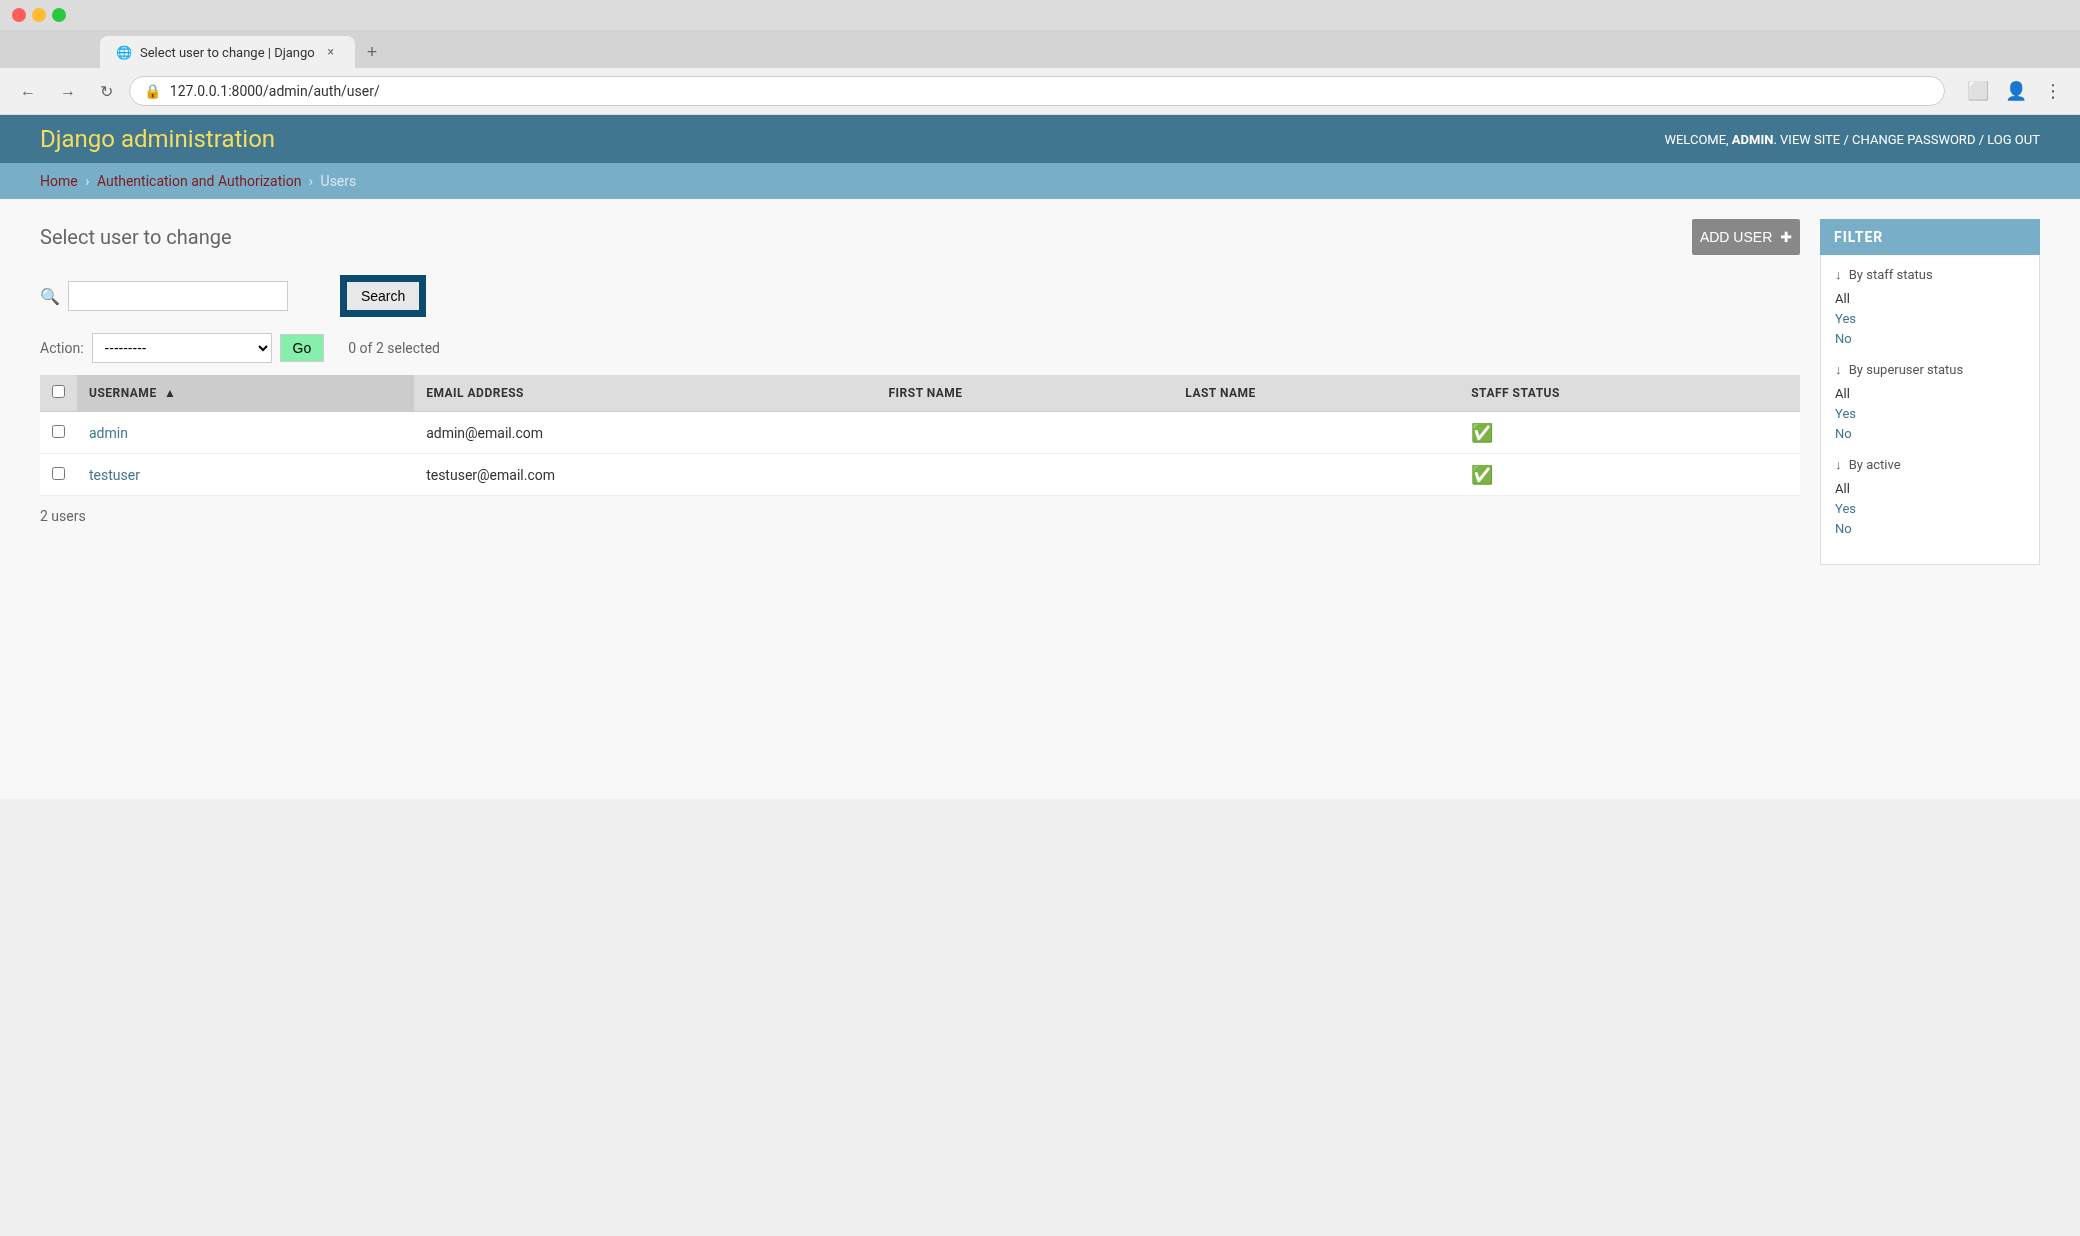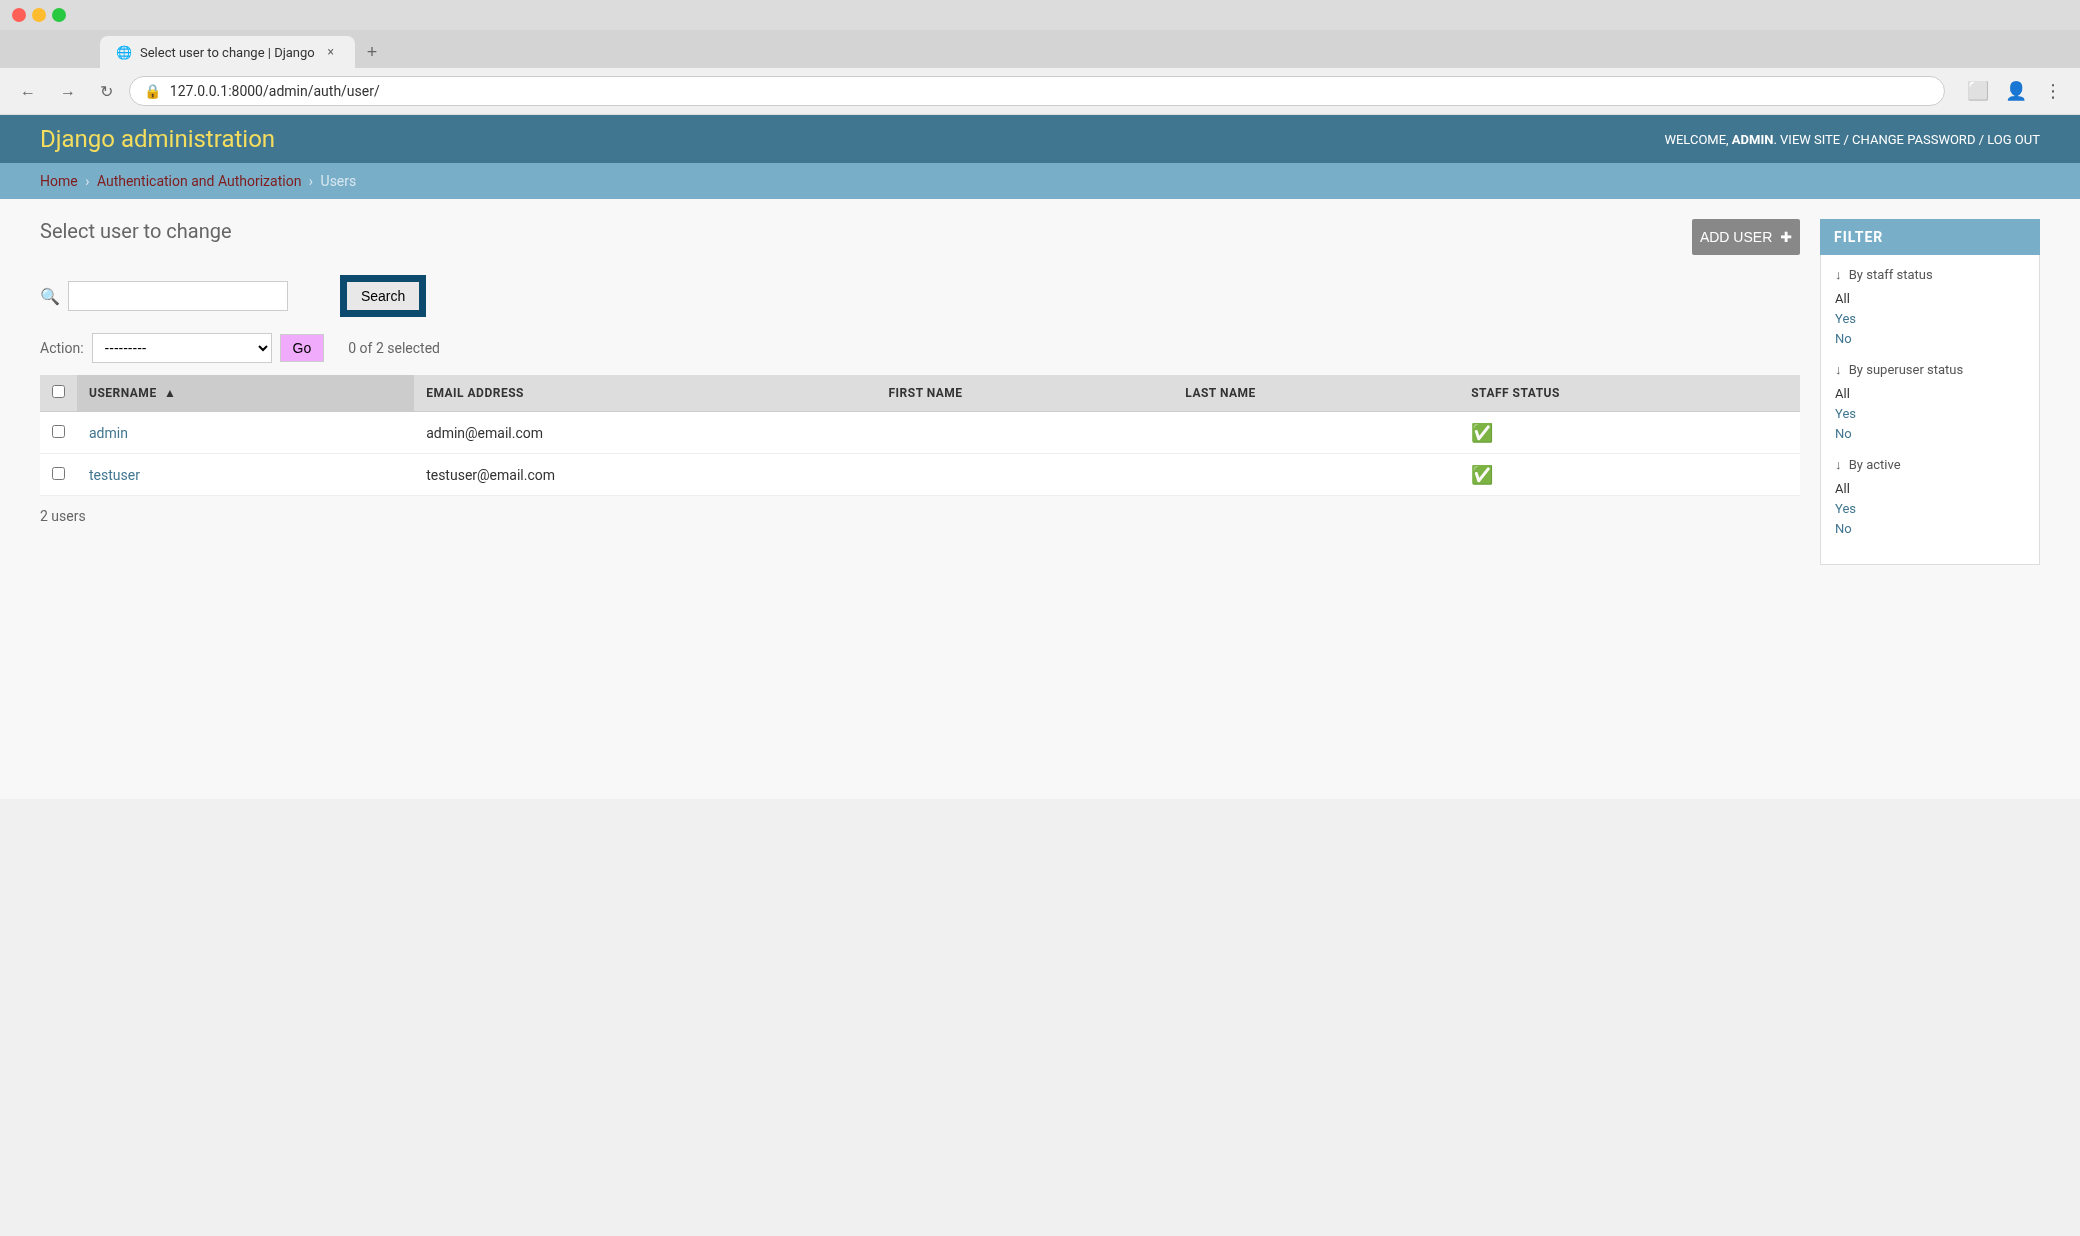--- a/index.html
+++ b/index.html
@@ -33,33 +33,33 @@
 
     .breadcrumb-bar { background: #79aec8; padding: 10px 40px; font-size: 14px; }
     .breadcrumb-bar a { color: #7f1d1d; text-decoration: none; }
     .breadcrumb-bar span { color: #d9e8f0; }
     .breadcrumb-sep { color: #d9e8f0; margin: 0 4px; }
 
     .content-wrapper { display: flex; background: #f8f8f8; min-height: 600px; padding: 20px 40px; gap: 20px; }
 
     .main-content { flex: 1; }
 
-    .page-header { display: flex; justify-content: space-between; align-items: flex-start; margin-bottom: 20px; }
+    .page-header { display: flex; justify-content: space-between; align-items: center; margin-bottom: 20px; }
     .page-title { font-size: 20px; color: #666; font-weight: normal; }
     .add-user-btn { background: #888; color: white; border: none; padding: 10px 8px; cursor: pointer; font-size: 14px; display: flex; align-items: center; gap: 8px; border-radius: 2px; }
 
     .search-section { margin-bottom: 16px; display: flex; align-items: center; gap: 8px; }
     .search-icon { color: #666; font-size: 16px; }
     .search-input { border: 1px solid #ccc; padding: 6px 10px; font-size: 14px; width: 220px; }
     .search-btn { border: 7px solid #0c4a6e; background: #e8e8e8; padding: 6px 14px; cursor: pointer; font-size: 14px; margin-left: 44px; }
 
     .action-bar { display: flex; align-items: center; gap: 8px; margin-bottom: 12px; }
     .action-label { color: #666; }
     .action-select { border: 1px solid #ccc; padding: 5px 8px; font-size: 14px; width: 180px; background: white; }
-    .go-btn { border: 1px solid #ccc; background: #f0abfc; padding: 5px 12px; cursor: pointer; font-size: 14px; }
+    .go-btn { border: 1px solid #ccc; background: #86efac; padding: 5px 12px; cursor: pointer; font-size: 14px; }
     .selected-count { color: #666; margin-left: 16px; }
 
     .user-table { width: 100%; border-collapse: collapse; }
     .user-table th { background: #ddd; text-align: left; padding: 10px 12px; font-size: 12px; font-weight: bold; color: #333; letter-spacing: 0.5px; border-bottom: 1px solid #ccc; }
     .user-table th.sorted { background: #ccc; }
     .sort-arrow { margin-left: 4px; }
     .user-table td { padding: 10px 12px; border-bottom: 1px solid #eee; background: white; color: #333; }
     .user-link { color: #417690; text-decoration: none; }
     .check-icon { color: #44b78b; font-size: 18px; }
     .checkbox-col { width: 30px; }

